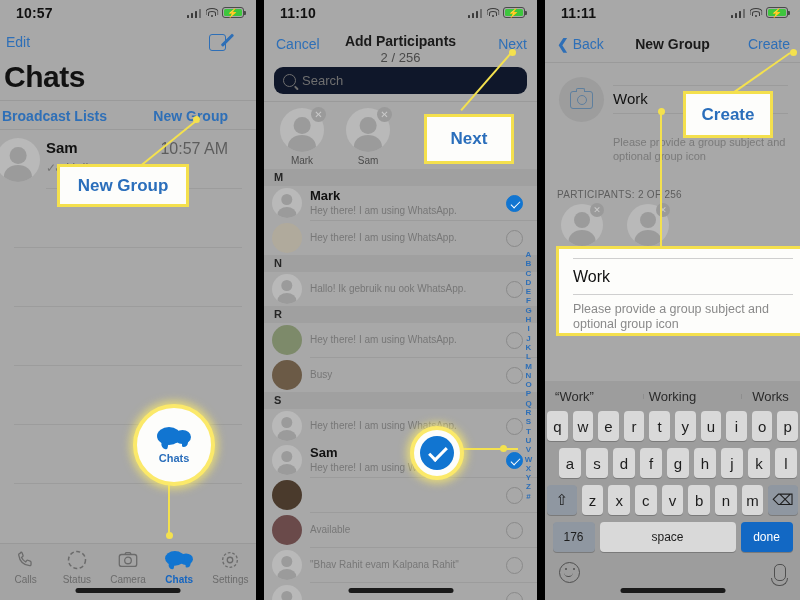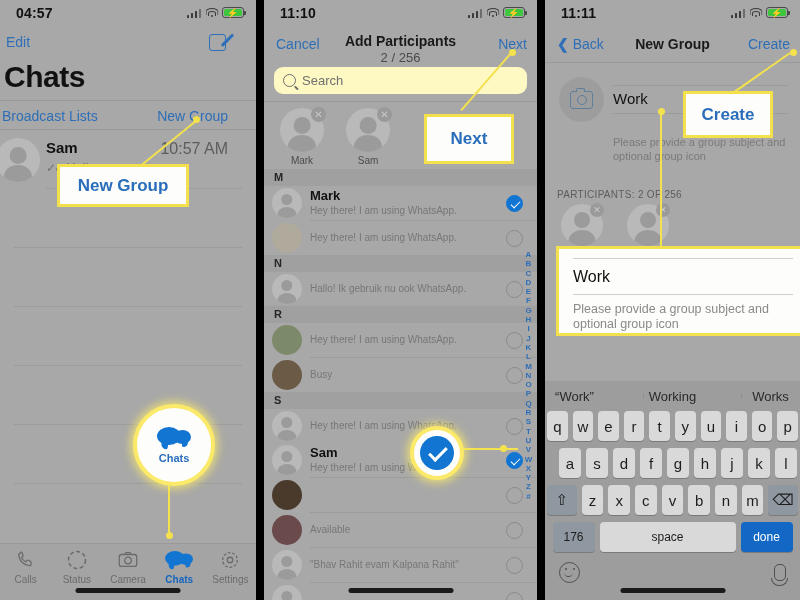--- a/index.html
+++ b/index.html
@@ -66,21 +66,21 @@
   .tabbar{position:absolute;left:0;bottom:0;width:100%;height:56px;background:#a4a4a4;border-top:1px solid #999;}
   .tabs{display:flex;height:44px;padding-top:4px;}
   .tab{flex:1;text-align:center;}
   .tab .ic{height:24px;display:flex;align-items:center;justify-content:center;}
   .tab .lb{font-size:10px;color:#6b6b6b;margin-top:2px;}
   .tab.on .lb{color:#1565c0;font-weight:600;}
   .homebar{position:absolute;left:50%;transform:translateX(-50%);bottom:7px;width:105px;height:5px;border-radius:3px;background:#1a1a1a;}
 
   
   .searchwrap{padding:5px 10px 7px 10px;}
-  .searchbox{height:27px;background:#fef9c3;border-radius:9px;display:flex;align-items:center;padding:0 9px;}
+  .searchbox{height:27px;background:#0f172a;border-radius:9px;display:flex;align-items:center;padding:0 9px;}
   .searchbox .mag{width:11px;height:11px;border:1.6px solid #6f6f6f;border-radius:50%;position:relative;margin-right:6px;}
   .searchbox .mag::after{content:"";position:absolute;right:-4px;bottom:-3px;width:5px;height:1.6px;background:#6f6f6f;transform:rotate(45deg);border-radius:1px;}
   .searchbox .ph{font-size:13px;color:#6f6f6f;}
   .chips{display:flex;gap:18px;padding:6px 0 3px 14px;}
   .chip{width:48px;text-align:center;}
   .chip .wrap{position:relative;width:44px;height:44px;margin:0 auto;}
   .chip .x{position:absolute;right:-2px;top:-1px;width:15px;height:15px;border-radius:50%;background:#9a9a9a;color:#c9c9c9;font-size:10px;line-height:15px;text-align:center;}
   .chip .cn{font-size:10px;color:#4b4b4b;margin-top:3px;}
   .sechdr{height:17px;background:#a0a0a0;font-size:11px;font-weight:bold;color:#262626;padding:2px 0 0 10px;box-sizing:border-box;}
   .crow{position:relative;height:34px;}
@@ -150,21 +150,21 @@
 </head>
 <body>
 
 <div class="stage">
 
   <div class="gap" style="left:256px;width:8px;"></div>
   <div class="gap" style="left:537px;width:8px;"></div>
 
   <div class="panel" id="panel-left">
     <div class="statusbar">
-      <div class="st-time">04:57</div>
+      <div class="st-time">10:57</div>
       <div class="st-icons">
         <div class="bars">
             <i></i>
             <i></i>
             <i></i>
             <i></i>
           </div>
         <div class="wifi">
             <span></span>
             <span></span>
@@ -182,21 +182,21 @@
         <div class="l-edit">Edit</div>
         <div class="compose">
             <div class="sq"></div>
             <div class="pen"></div>
           </div>
       </div>
       <div class="l-bigtitle">Chats</div>
     </div>
     <div class="hairline"></div>
 
-    <div style="padding:0 14px;">
+    <div style="padding:0 14px;font-weight:bold;">
       <div class="l-bcrow">
         <div class="l-bc">Broadcast Lists</div>
         <div class="l-ng">New Group</div>
       </div>
     </div>
     <div class="hairline"></div>
 
     <div style="padding:0 14px;">
       <div class="chatrow">
         <div class="av">

